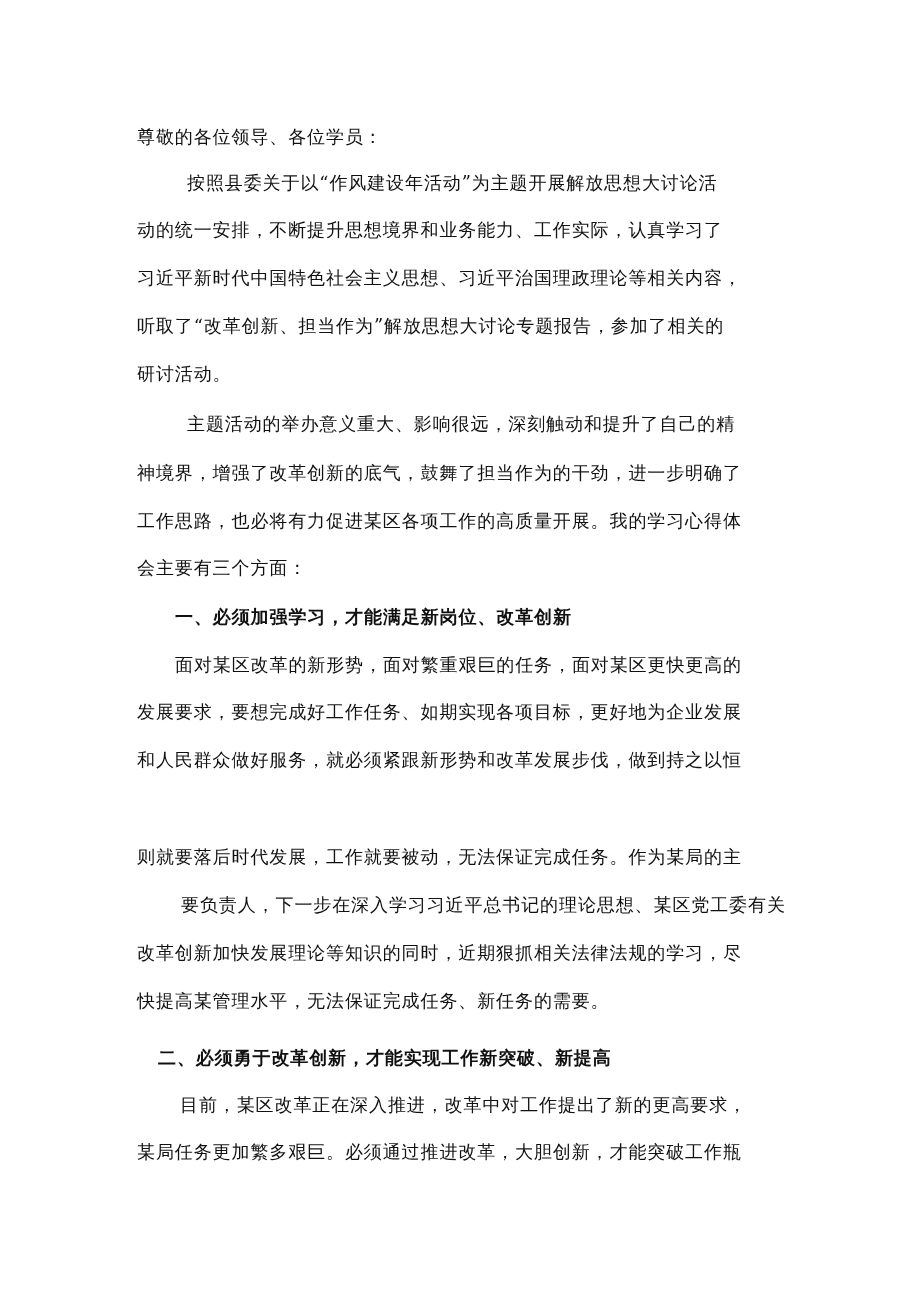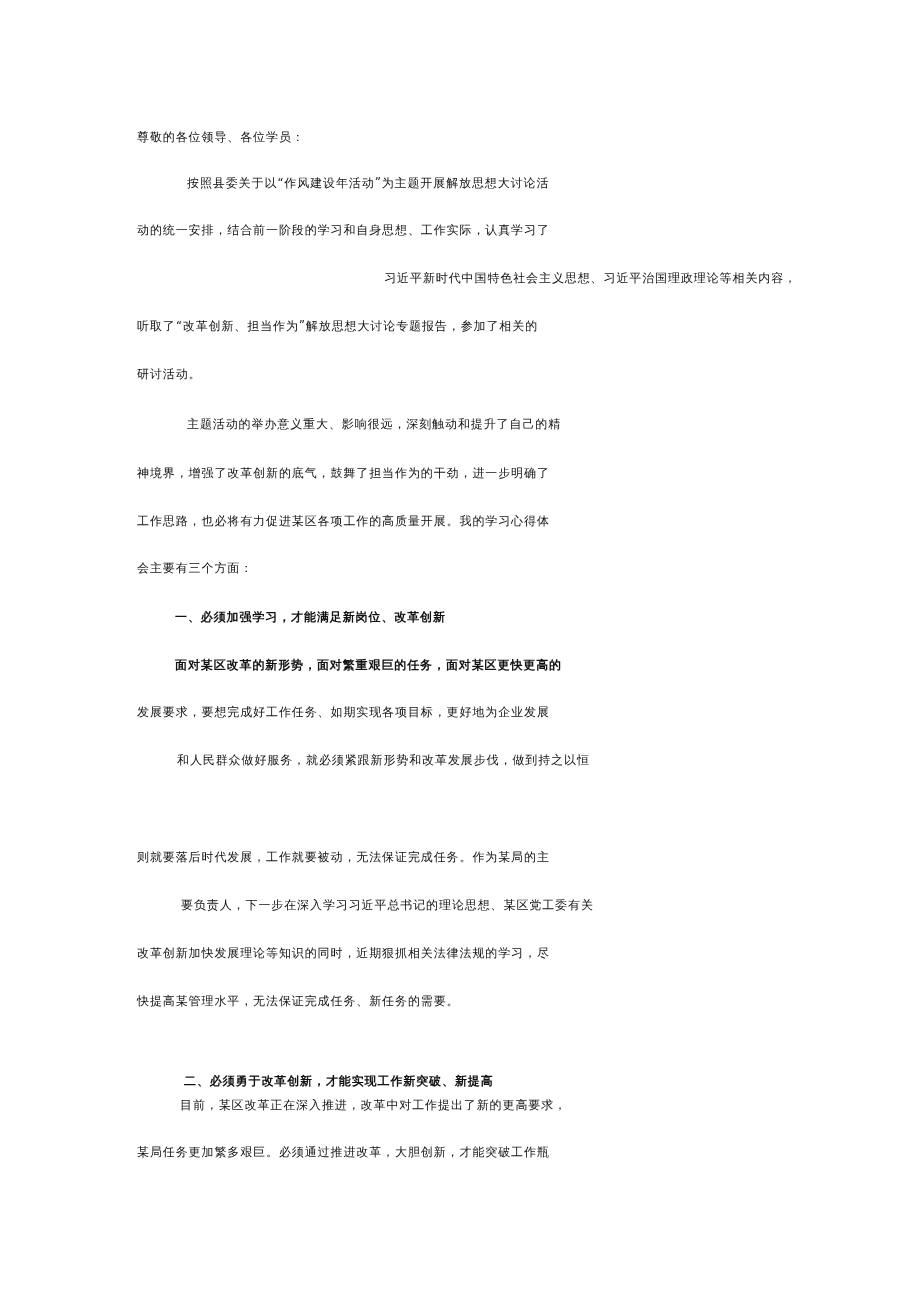--- a/index.html
+++ b/index.html
@@ -5,46 +5,46 @@
   html, body { margin: 0; padding: 0; background: #ffffff; }
   body { width: 920px; height: 1301px; position: relative; overflow: hidden; }
   .page {
     position: absolute; left: 0; top: 0; width: 920px; height: 1301px; background: #ffffff;
   }
   .line {
     position: absolute;
     left: 137px;
     width: 660px;
     font-family: "DejaVu Serif", "Liberation Serif", serif;
-    font-size: 12px;
+    font-size: 18px;
     letter-spacing: 0.9px;
     color: #111111;
     white-space: nowrap;
     line-height: 22px;
   }
   .bold { font-weight: bold; }
 </style>
 </head>
 <body>
 
 <div class="page">
   <div class="line" style="top:126px;left:137px;">尊敬的各位领导、各位学员：</div>
   <div class="line" style="top:172px;left:187px;">按照县委关于以“作风建设年活动”为主题开展解放思想大讨论活</div>
-  <div class="line" style="top:219px;">动的统一安排，结合前一阶段的学习和自身思想、工作实际，认真学习了</div>
-  <div class="line" style="top:267px;text-align:right;">习近平新时代中国特色社会主义思想、习近平治国理政理论等相关内容，</div>
+  <div class="line" style="top:219px;">动的统一安排，不断提升思想境界和业务能力、工作实际，认真学习了</div>
+  <div class="line" style="top:267px;">习近平新时代中国特色社会主义思想、习近平治国理政理论等相关内容，</div>
   <div class="line" style="top:315px;">听取了“改革创新、担当作为”解放思想大讨论专题报告，参加了相关的</div>
   <div class="line" style="top:363px;">研讨活动。</div>
   <div class="line" style="top:413px;left:187px;">主题活动的举办意义重大、影响很远，深刻触动和提升了自己的精</div>
   <div class="line" style="top:462px;">神境界，增强了改革创新的底气，鼓舞了担当作为的干劲，进一步明确了</div>
   <div class="line" style="top:510px;">工作思路，也必将有力促进某区各项工作的高质量开展。我的学习心得体</div>
   <div class="line" style="top:557px;">会主要有三个方面：</div>
   <div class="line bold" style="top:606px;left:175px;">一、必须加强学习，才能满足新岗位、改革创新</div>
-  <div class="line" style="top:654px;left:175px;font-weight:bold;">面对某区改革的新形势，面对繁重艰巨的任务，面对某区更快更高的</div>
+  <div class="line" style="top:654px;left:175px;">面对某区改革的新形势，面对繁重艰巨的任务，面对某区更快更高的</div>
   <div class="line" style="top:701px;">发展要求，要想完成好工作任务、如期实现各项目标，更好地为企业发展</div>
-  <div class="line" style="top:749px;margin-left:40px;">和人民群众做好服务，就必须紧跟新形势和改革发展步伐，做到持之以恒</div>
+  <div class="line" style="top:749px;">和人民群众做好服务，就必须紧跟新形势和改革发展步伐，做到持之以恒</div>
   <div class="line" style="top:846px;">则就要落后时代发展，工作就要被动，无法保证完成任务。作为某局的主</div>
   <div class="line" style="top:894px;margin-left:44px;">要负责人，下一步在深入学习习近平总书记的理论思想、某区党工委有关</div>
   <div class="line" style="top:942px;">改革创新加快发展理论等知识的同时，近期狠抓相关法律法规的学习，尽</div>
   <div class="line" style="top:990px;">快提高某管理水平，无法保证完成任务、新任务的需要。</div>
-  <div class="line bold" style="top:1047px;left:184px;margin-top:23px;">二、必须勇于改革创新，才能实现工作新突破、新提高</div>
+  <div class="line bold" style="top:1047px;left:158px;">二、必须勇于改革创新，才能实现工作新突破、新提高</div>
   <div class="line" style="top:1094px;left:180px;">目前，某区改革正在深入推进，改革中对工作提出了新的更高要求，</div>
   <div class="line" style="top:1141px;">某局任务更加繁多艰巨。必须通过推进改革，大胆创新，才能突破工作瓶</div>
 </div>
 
 </body></html>

